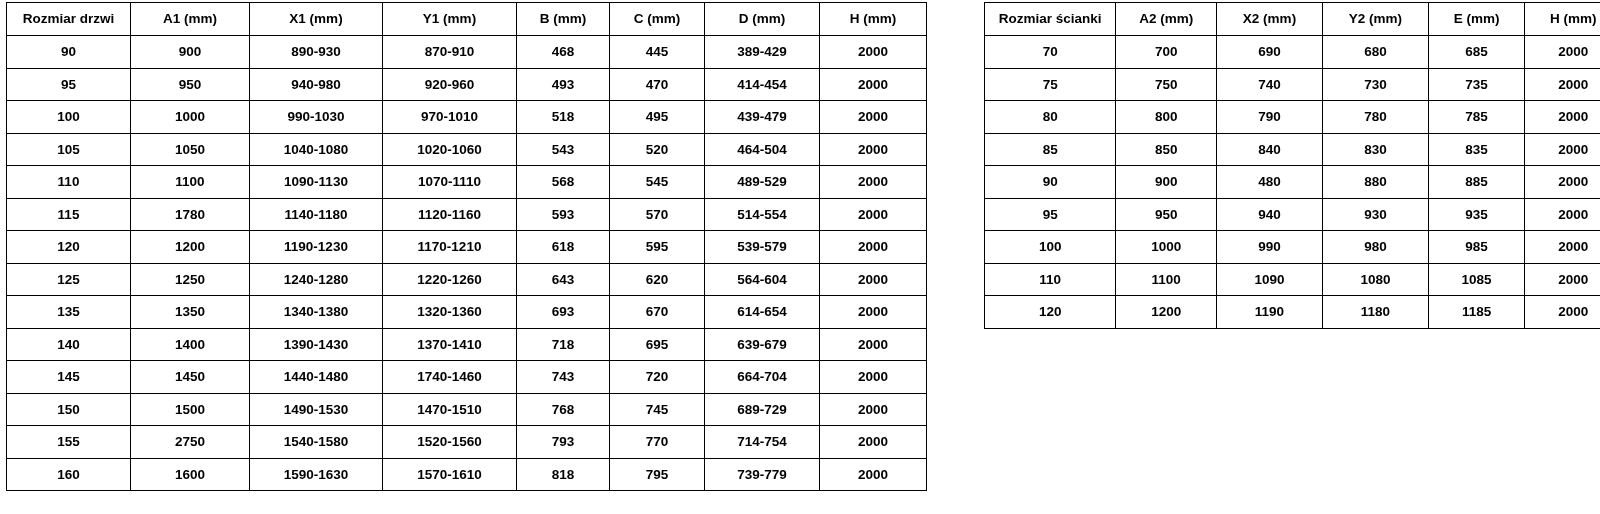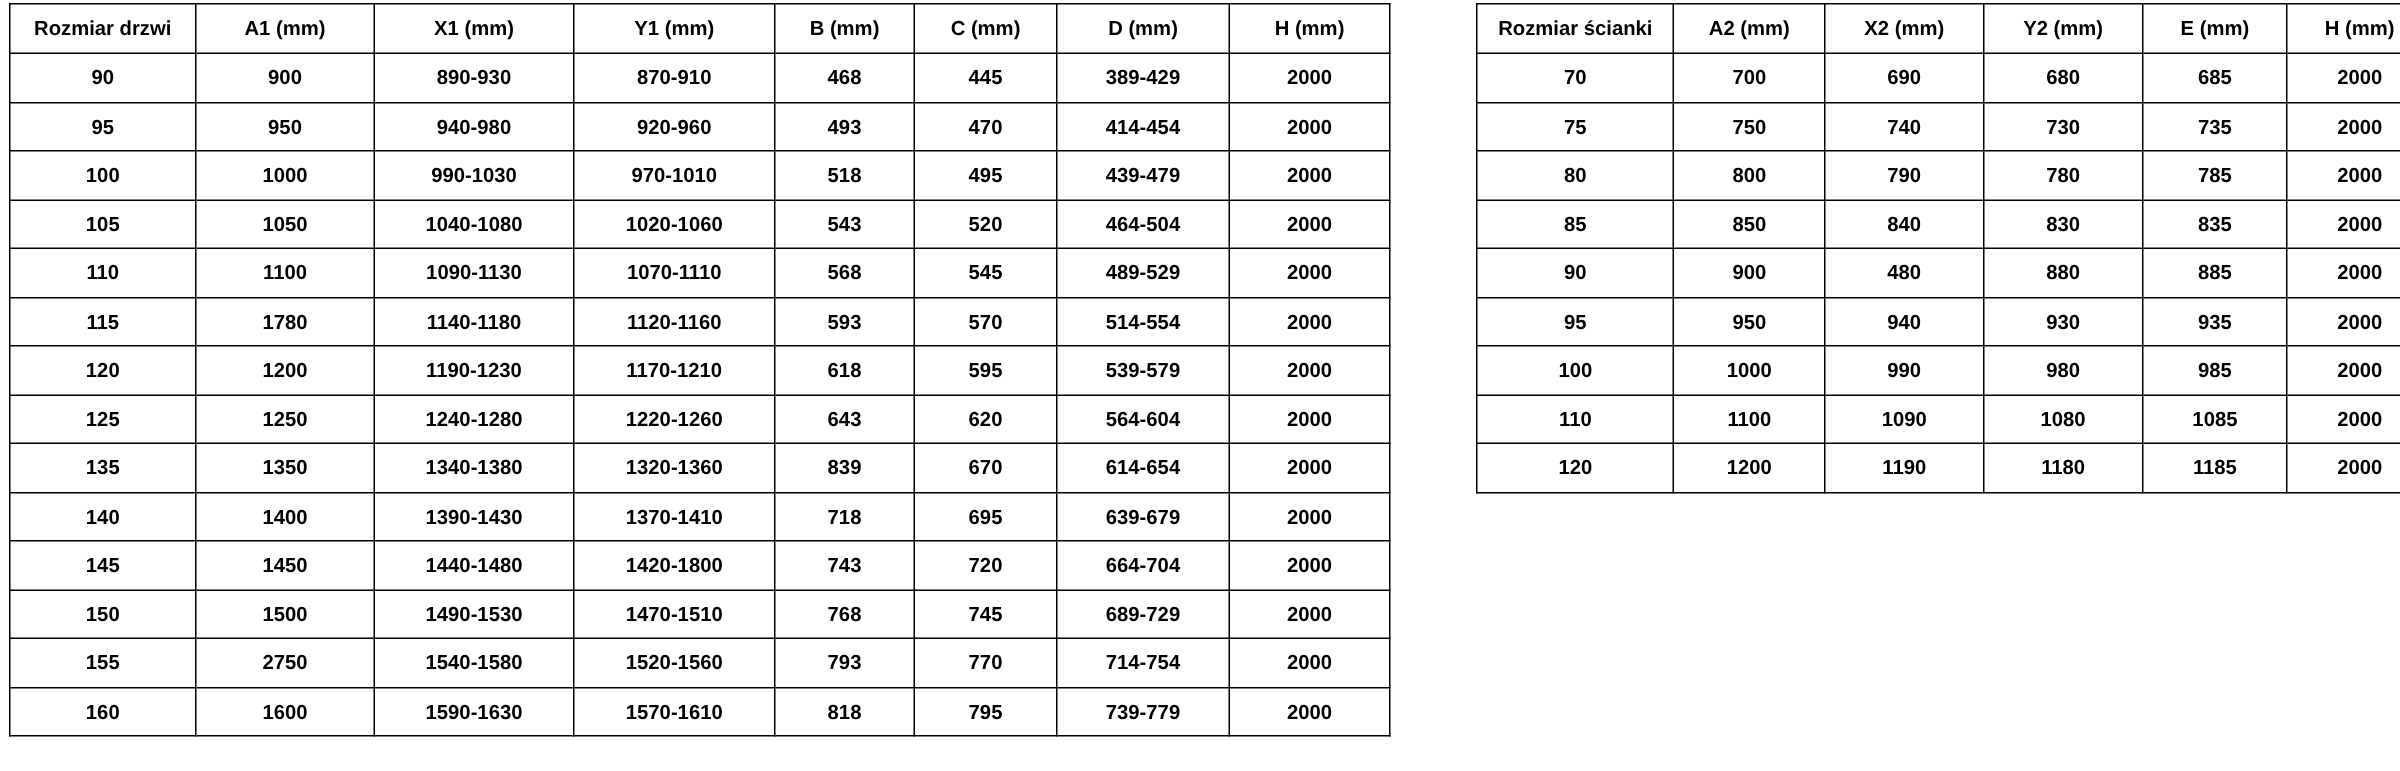--- a/index.html
+++ b/index.html
@@ -178,40 +178,40 @@
         <td>643</td>
         <td>620</td>
         <td>564-604</td>
         <td>2000</td>
       </tr>
       <tr>
         <td>135</td>
         <td>1350</td>
         <td>1340-1380</td>
         <td>1320-1360</td>
-        <td>839</td>
+        <td>693</td>
         <td>670</td>
         <td>614-654</td>
         <td>2000</td>
       </tr>
       <tr>
         <td>140</td>
         <td>1400</td>
         <td>1390-1430</td>
         <td>1370-1410</td>
         <td>718</td>
         <td>695</td>
         <td>639-679</td>
         <td>2000</td>
       </tr>
       <tr>
         <td>145</td>
         <td>1450</td>
         <td>1440-1480</td>
-        <td>1420-1800</td>
+        <td>1740-1460</td>
         <td>743</td>
         <td>720</td>
         <td>664-704</td>
         <td>2000</td>
       </tr>
       <tr>
         <td>150</td>
         <td>1500</td>
         <td>1490-1530</td>
         <td>1470-1510</td>

